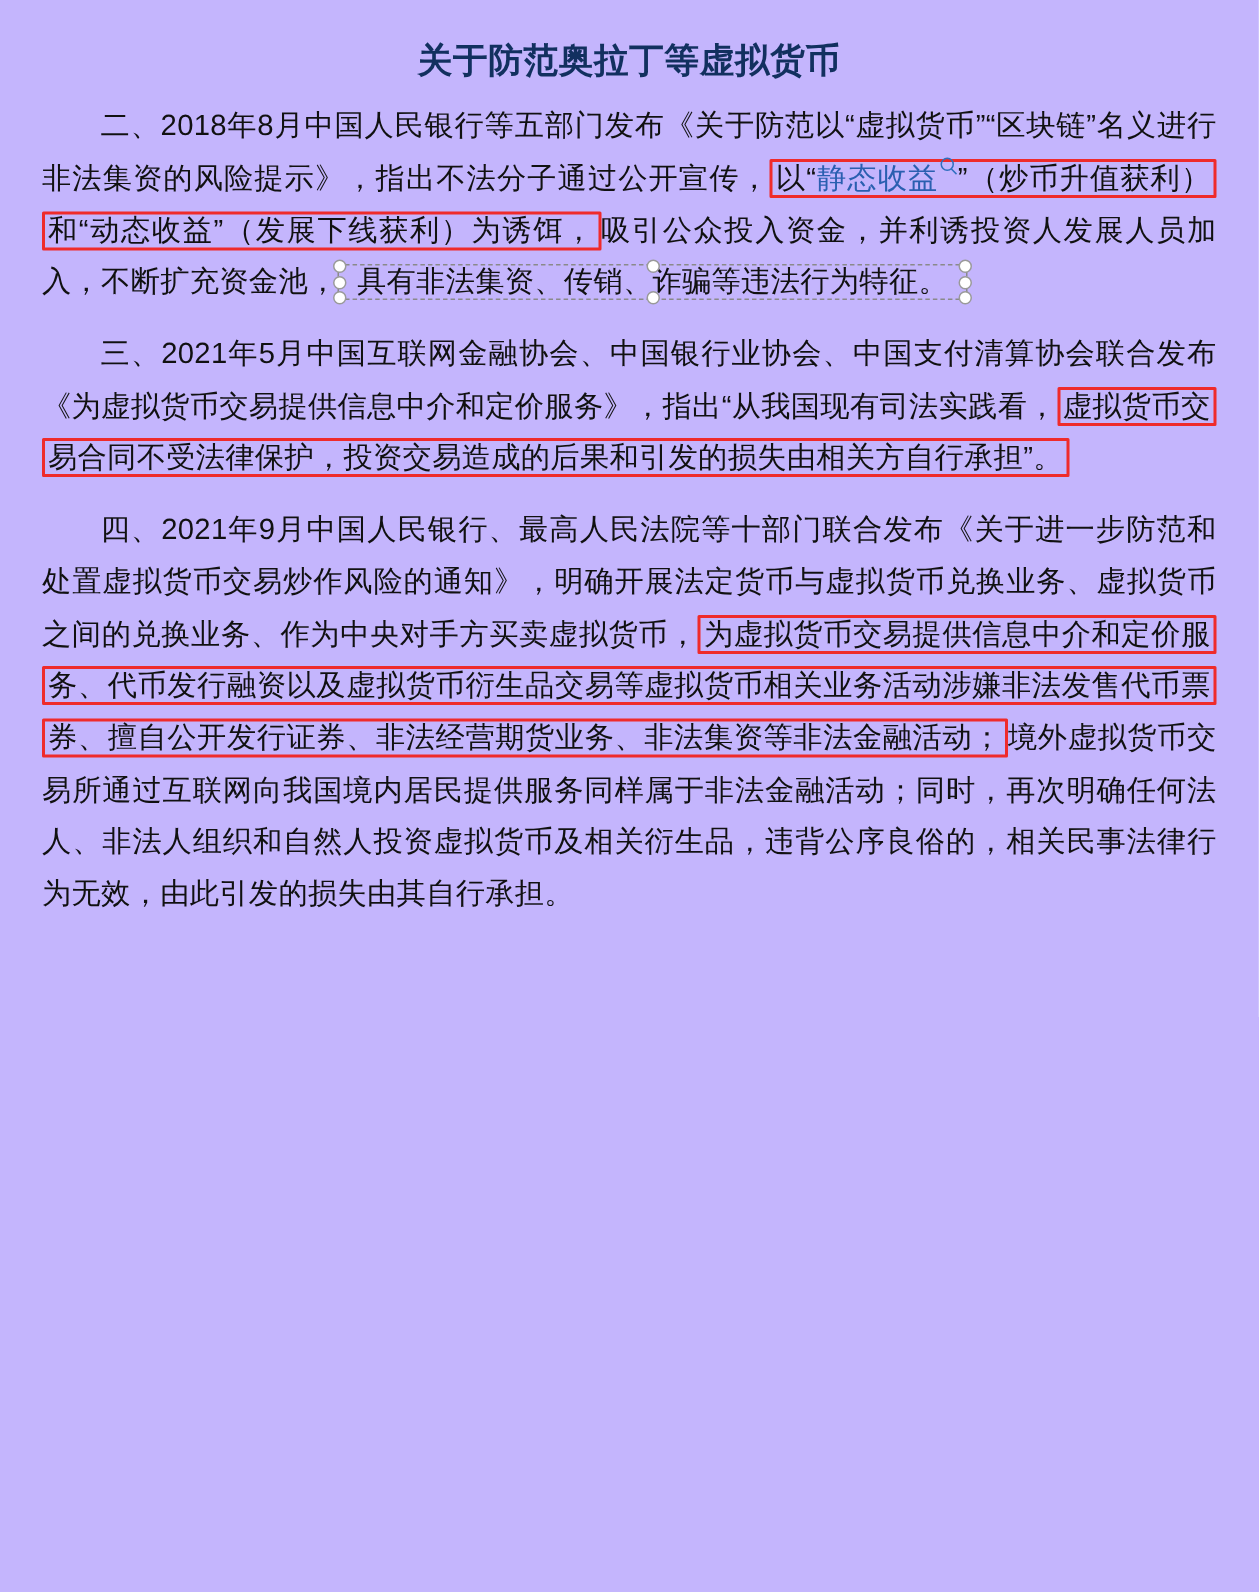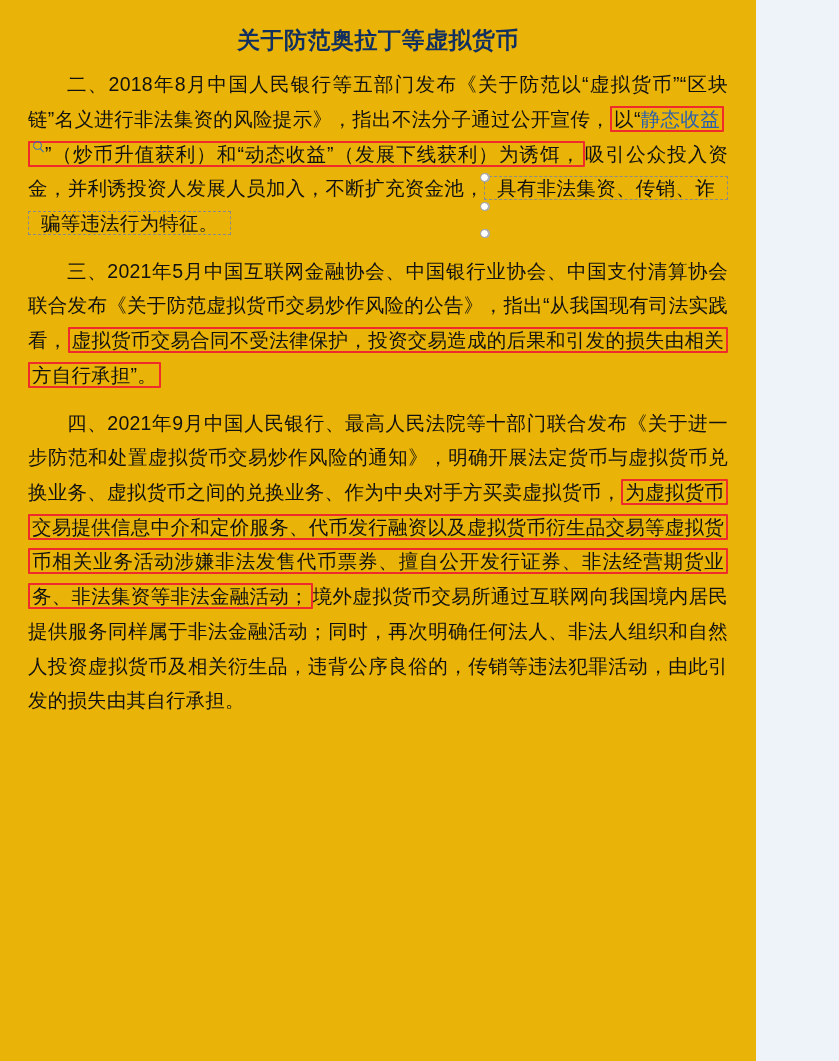--- a/index.html
+++ b/index.html
@@ -9,25 +9,25 @@
   body {
     width: 839px;
     height: 1061px;
     background: #eef3fa;
     font-family: "Liberation Sans", sans-serif;
     color: #1a1a1a;
     overflow: hidden;
   }
   .page {
     position: relative;
-    width: 756px;
+    width: 839px;
     height: 1061px;
     box-sizing: border-box;
     padding: 22px 28px 10px 28px;
-    background: #eab308;
+    background: #c4b5fd;
   }
   .doc-title {
     text-align: center;
     font-size: 23px;
     font-weight: bold;
     color: #12305f;
     line-height: 1.62;
     letter-spacing: 0.5px;
     margin: 0 0 8px 0;
   }
@@ -123,21 +123,21 @@
 
   <div class="body-text">
 
 
 
     <p class="para">
       <span>二、2018年8月中国人民银行等五部门发布《关于防范以“虚拟货币”“区块链”名义进行非法集资的风险提示》，指出不法分子通过公开宣传，</span><span class="hl"><span>以“</span><span class="term-blue">静态收益</span><span class="lookup-icon"></span><span>”（炒币升值获利）和“动态收益”（发展下线获利）为诱饵，</span></span><span>吸引公众投入资金，并利诱投资人发展人员加入，不断扩充资金池，</span><span class="sel"><span class="handle h-tl"></span><span class="handle h-tc"></span><span class="handle h-tr"></span><span class="handle h-l"></span><span class="handle h-r"></span><span class="handle h-bl"></span><span class="handle h-bc"></span><span class="handle h-br"></span><span>具有非法集资、传销、诈骗等违法行为特征。</span></span>
     </p>
 
     <p class="para">
-      <span>三、2021年5月中国互联网金融协会、中国银行业协会、中国支付清算协会联合发布《关于防范虚拟货币交易炒作风险的公告》，指出“从我国现有司法实践看，</span><span class="hl">虚拟货币交易合同不受法律保护，投资交易造成的后果和引发的损失由相关方自行承担”。</span>
+      <span>三、2021年5月中国互联网金融协会、中国银行业协会、中国支付清算协会联合发布《为虚拟货币交易提供信息中介和定价服务》，指出“从我国现有司法实践看，</span><span class="hl">虚拟货币交易合同不受法律保护，投资交易造成的后果和引发的损失由相关方自行承担”。</span>
     </p>
 
     <p class="para">
-      <span>四、2021年9月中国人民银行、最高人民法院等十部门联合发布《关于进一步防范和处置虚拟货币交易炒作风险的通知》，明确开展法定货币与虚拟货币兑换业务、虚拟货币之间的兑换业务、作为中央对手方买卖虚拟货币，</span><span class="hl">为虚拟货币交易提供信息中介和定价服务、代币发行融资以及虚拟货币衍生品交易等虚拟货币相关业务活动涉嫌非法发售代币票券、擅自公开发行证券、非法经营期货业务、非法集资等非法金融活动；</span><span>境外虚拟货币交易所通过互联网向我国境内居民提供服务同样属于非法金融活动；同时，再次明确任何法人、非法人组织和自然人投资虚拟货币及相关衍生品，违背公序良俗的，传销等违法犯罪活动，由此引发的损失由其自行承担。</span>
+      <span>四、2021年9月中国人民银行、最高人民法院等十部门联合发布《关于进一步防范和处置虚拟货币交易炒作风险的通知》，明确开展法定货币与虚拟货币兑换业务、虚拟货币之间的兑换业务、作为中央对手方买卖虚拟货币，</span><span class="hl">为虚拟货币交易提供信息中介和定价服务、代币发行融资以及虚拟货币衍生品交易等虚拟货币相关业务活动涉嫌非法发售代币票券、擅自公开发行证券、非法经营期货业务、非法集资等非法金融活动；</span><span>境外虚拟货币交易所通过互联网向我国境内居民提供服务同样属于非法金融活动；同时，再次明确任何法人、非法人组织和自然人投资虚拟货币及相关衍生品，违背公序良俗的，相关民事法律行为无效，由此引发的损失由其自行承担。</span>
     </p>
 
   </div>
 </div>
 
 </body></html>

